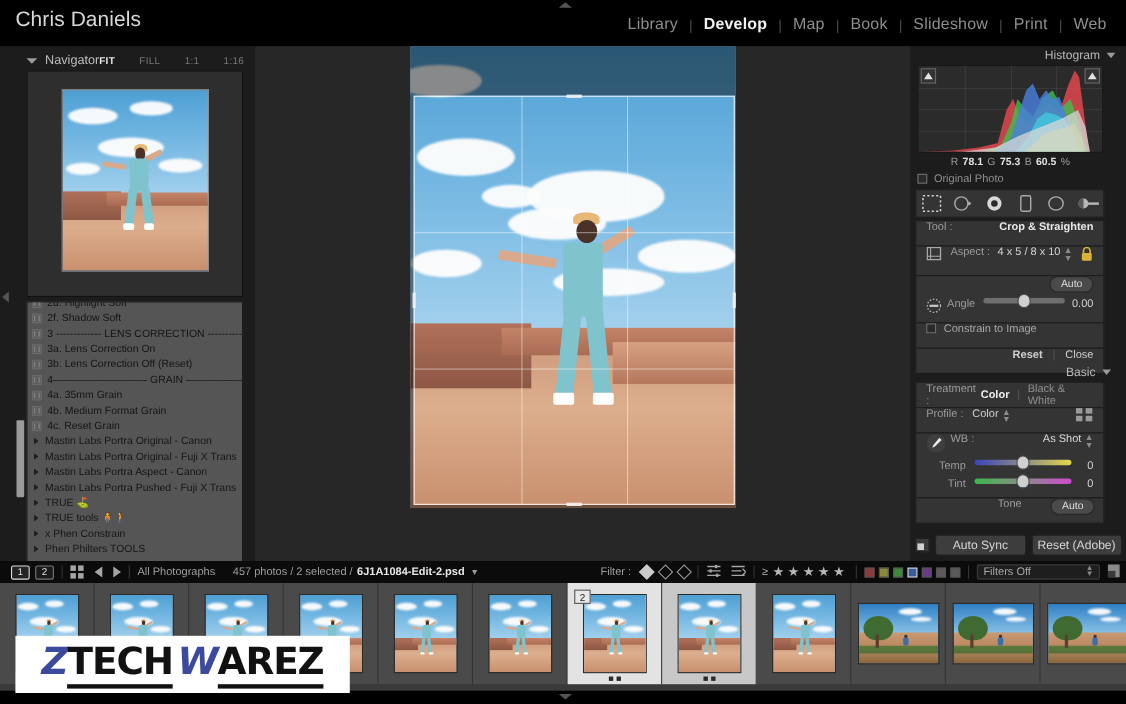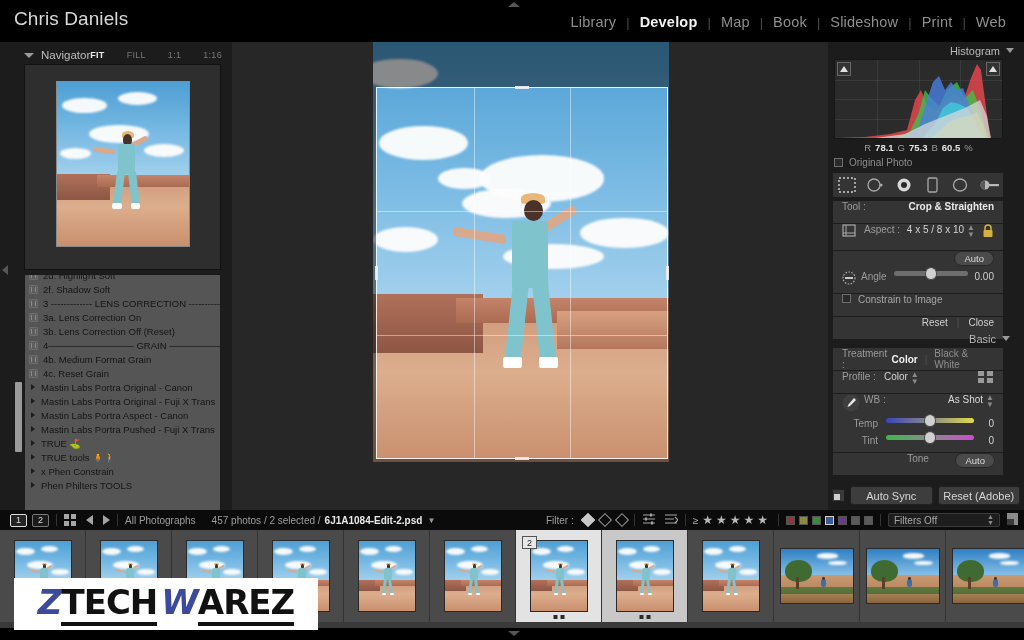--- a/index.html
+++ b/index.html
@@ -391,20 +391,24 @@
           <span class="pico"></span>
           <span class="preset-label">3a. Lens Correction On</span>
         </div>
         <div class="preset-row">
           <span class="pico"></span>
           <span class="preset-label">3b. Lens Correction Off (Reset)</span>
         </div>
         <div class="preset-row">
           <span class="pico"></span>
           <span class="preset-label">4————————— GRAIN —————————</span>
+        </div>
+        <div class="preset-row">
+          <span class="pico"></span>
+          <span class="preset-label">4a. 35mm Grain</span>
         </div>
         <div class="preset-row">
           <span class="pico"></span>
           <span class="preset-label">4b. Medium Format Grain</span>
         </div>
         <div class="preset-row">
           <span class="pico"></span>
           <span class="preset-label">4c. Reset Grain</span>
         </div>
         <div class="preset-row group">
@@ -619,21 +623,21 @@
         </span>
         <span style="color:#cfcfcf;">0.00</span>
       </div>
       <div class="divider"></div>
       <div class="prow">
         <span class="chk" style="margin-right:7px;"></span>
         <span>Constrain to Image</span>
       </div>
       <div class="divider"></div>
       <div class="prow" style="justify-content:flex-end;gap:9px;">
-        <span style="color:#cfcfcf;">Reset</span>
+        <span style="color:#cfcfcf;font-weight:bold;">Reset</span>
         <span style="color:#555;">|</span>
         <span style="color:#cfcfcf;">Close</span>
       </div>
     </div>
 
     <div class="rp-headrow" style="position:absolute;top:288px;left:0;width:192px;">
       <span class="rp-title">Basic</span>
       <span class="rp-tri"></span>
     </div>
 

